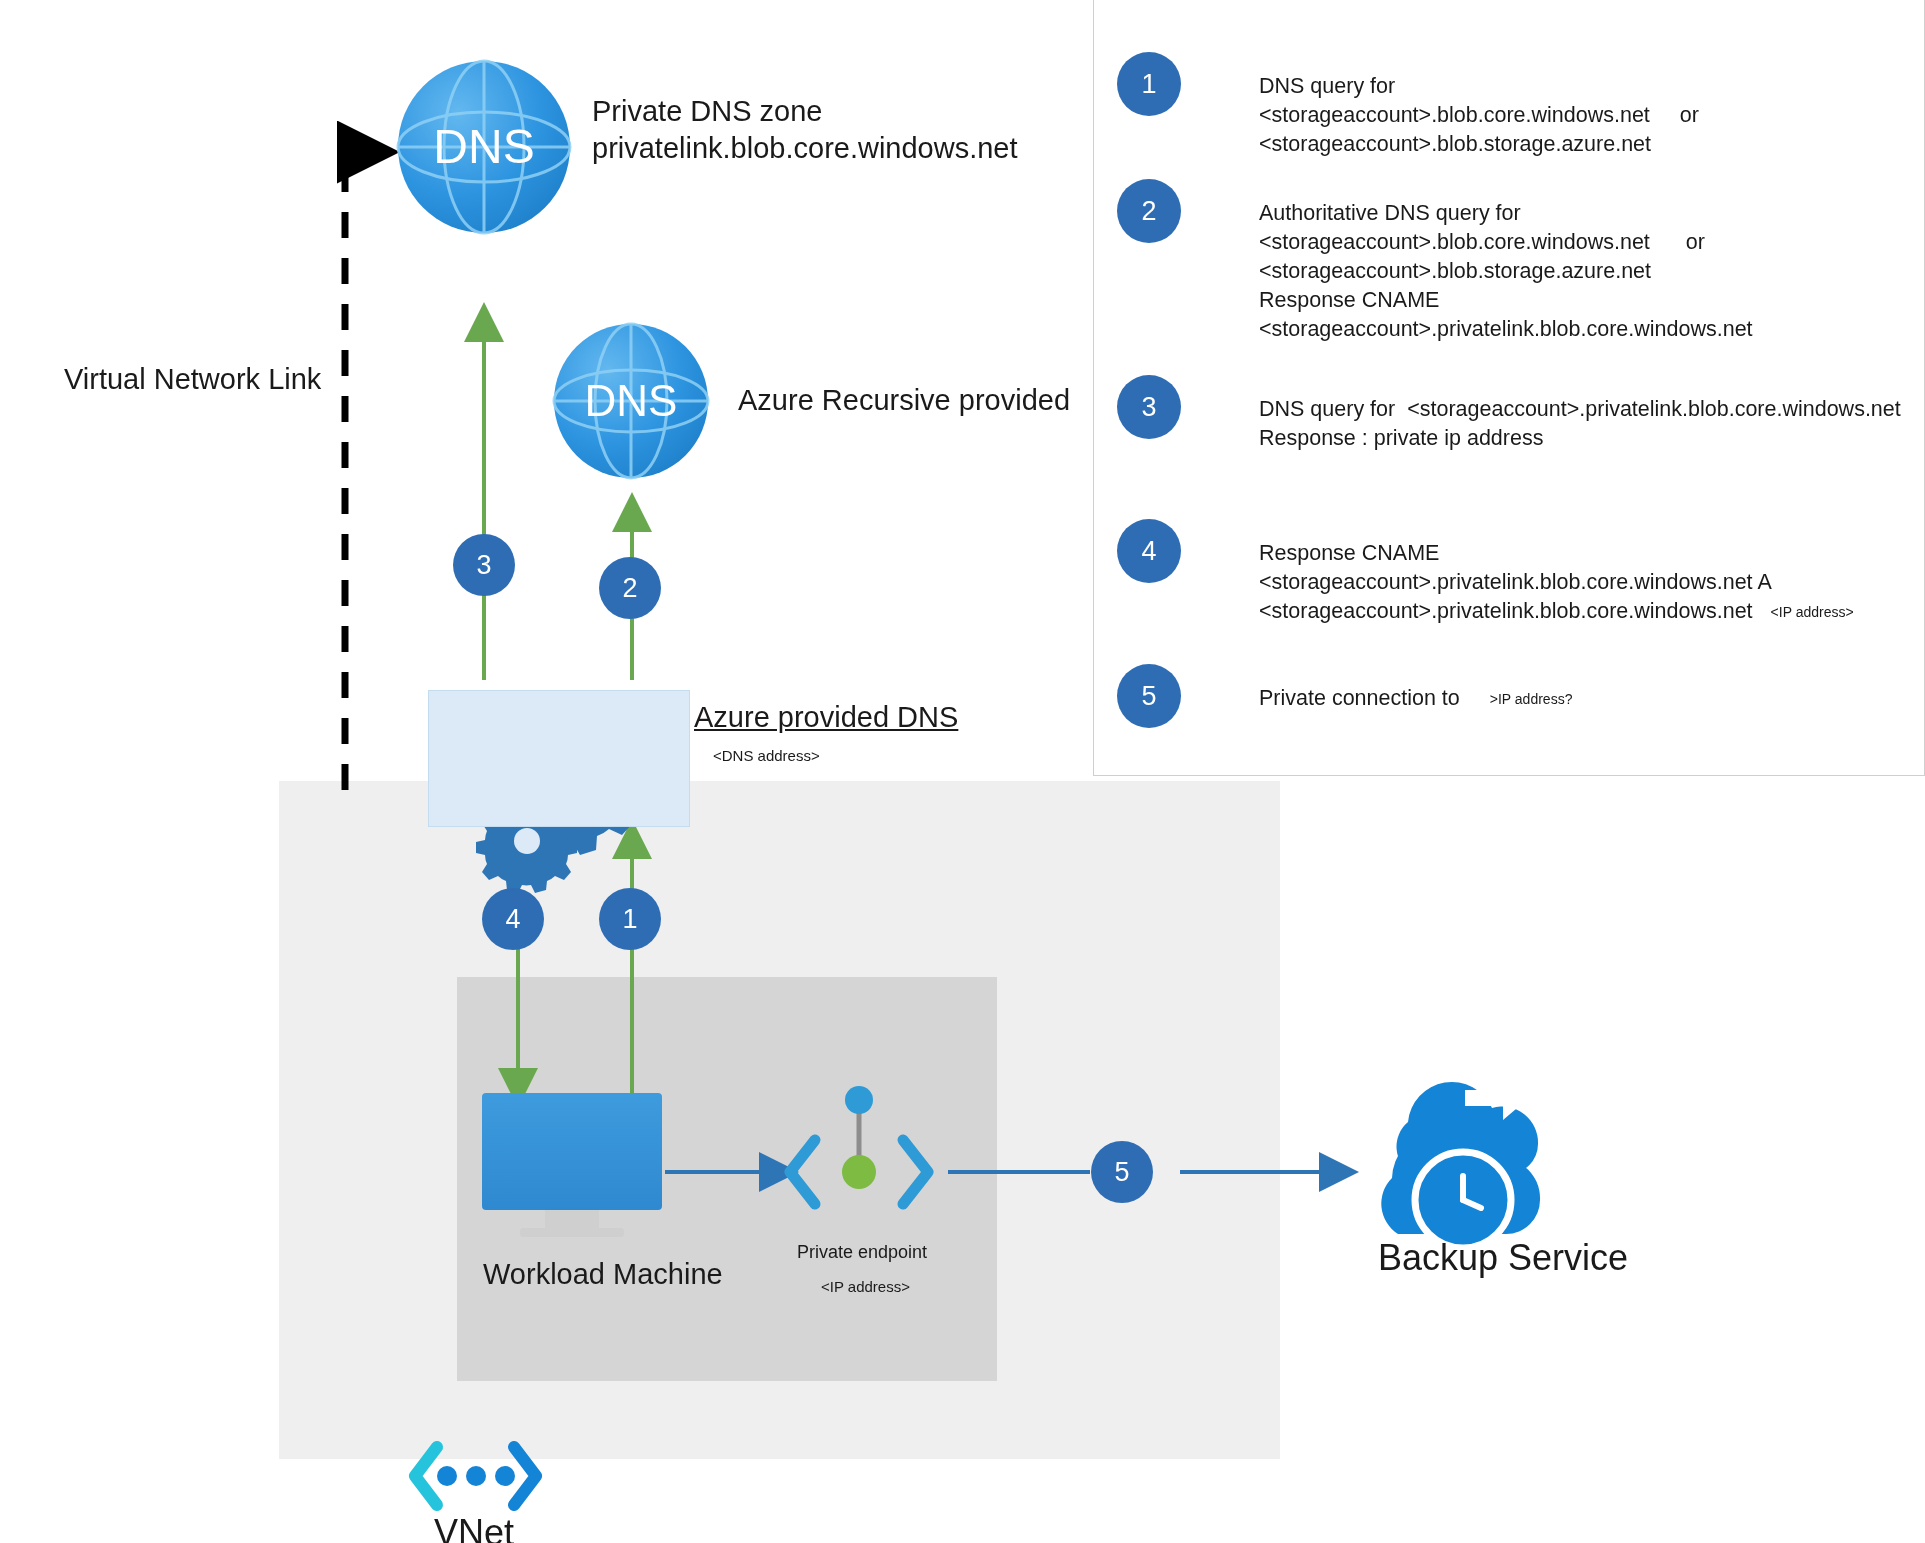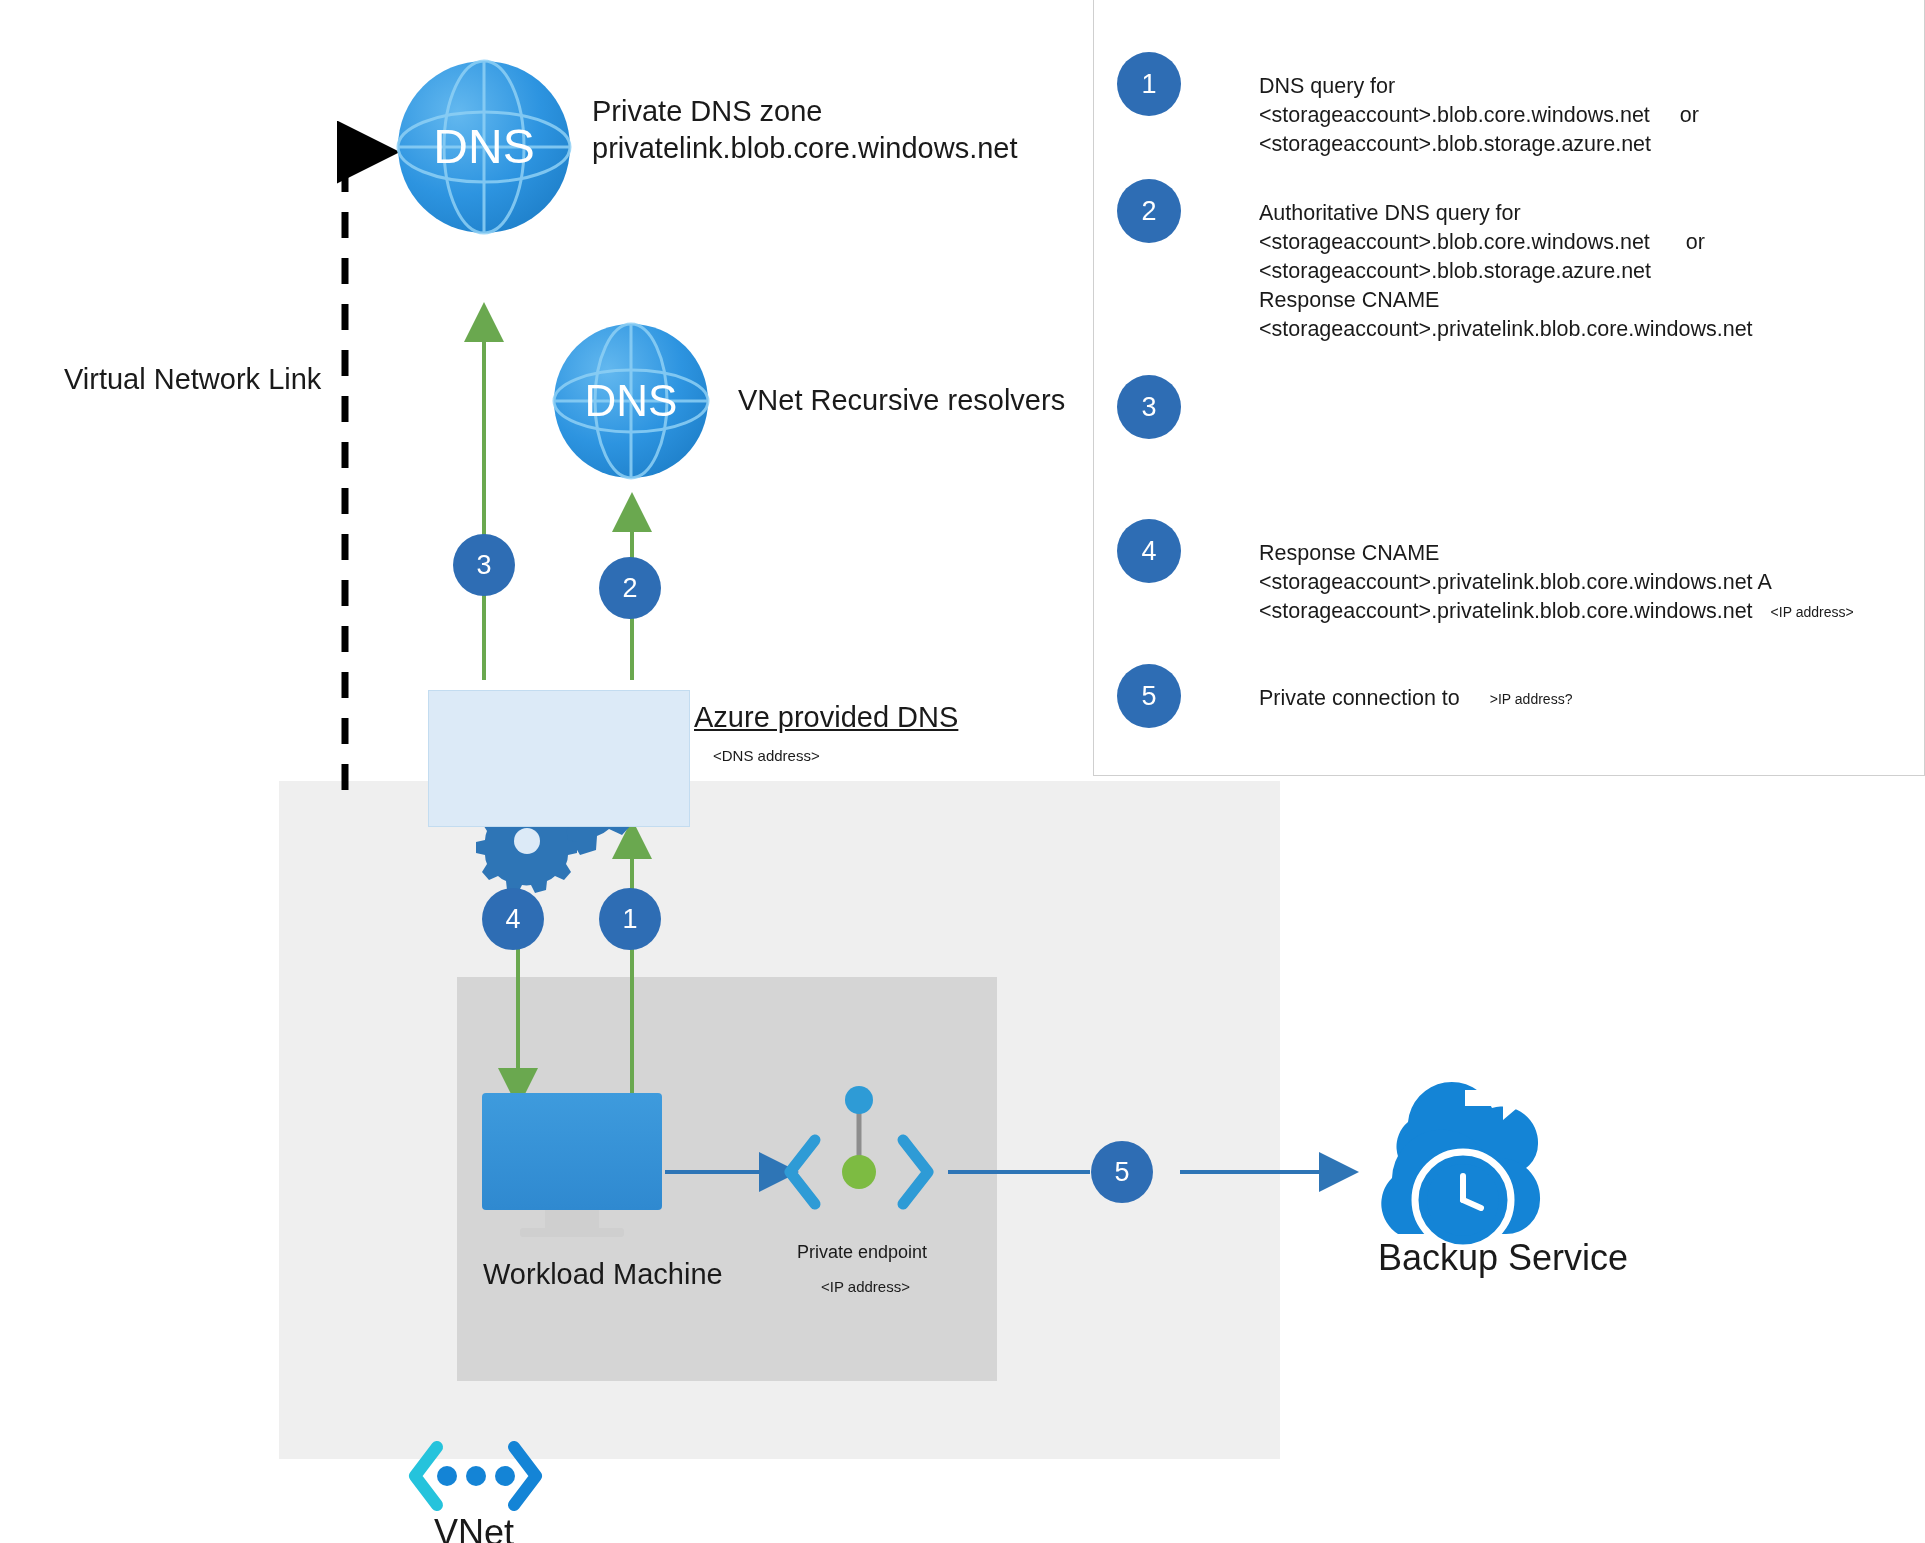--- a/index.html
+++ b/index.html
@@ -280,21 +280,21 @@
 
   <div class="dns-service-box"></div>
 
   <div class="vm-monitor"></div>
   <div class="vm-stand"></div>
   <div class="vm-base"></div>
 
   <div class="label" style="left:592px; top:96px;">Private DNS zone</div>
   <div class="label" style="left:592px; top:133px;">privatelink.blob.core.windows.net</div>
 
-  <div class="label" style="left:738px; top:385px;">VNet Recursive resolvers</div>
+  <div class="label" style="left:738px; top:385px;">Azure Recursive provided</div>
 
   <div class="label" style="left:64px; top:364px;">Virtual Network Link</div>
 
   <div class="label" style="left:694px; top:702px;text-decoration:underline;">Azure provided DNS</div>
   <div class="label small" style="left:713px; top:741px;">&lt;DNS address&gt;</div>
 
   <div class="label" style="left:483px; top:1259px;">Workload Machine</div>
 
   <div class="label small" style="left:797px; top:1237px; font-size:18px;">Private endpoint</div>
   <div class="label small" style="left:821px; top:1272px;">&lt;IP address&gt;</div>
@@ -322,20 +322,22 @@
       <div class="step-circle legend-circle">2</div>
       <div class="legend-text">Authoritative DNS query for
 &lt;storageaccount&gt;.blob.core.windows.net      or
 &lt;storageaccount&gt;.blob.storage.azure.net
 Response CNAME
 &lt;storageaccount&gt;.privatelink.blob.core.windows.net</div>
     </div>
 
     <div class="legend-row" style="left:23px; top:376px;">
       <div class="step-circle legend-circle">3</div>
+      <div class="legend-text">DNS query for  &lt;storageaccount&gt;.privatelink.blob.core.windows.net
+Response : private ip address</div>
     </div>
 
     <div class="legend-row" style="left:23px; top:520px;">
       <div class="step-circle legend-circle">4</div>
       <div class="legend-text"><span>Response CNAME
 &lt;storageaccount&gt;.privatelink.blob.core.windows.net A
 &lt;storageaccount&gt;.privatelink.blob.core.windows.net</span><span class="small" style="padding-left:18px;">&lt;IP address&gt;</span></div>
     </div>
 
     <div class="legend-row" style="left:23px; top:665px;">

